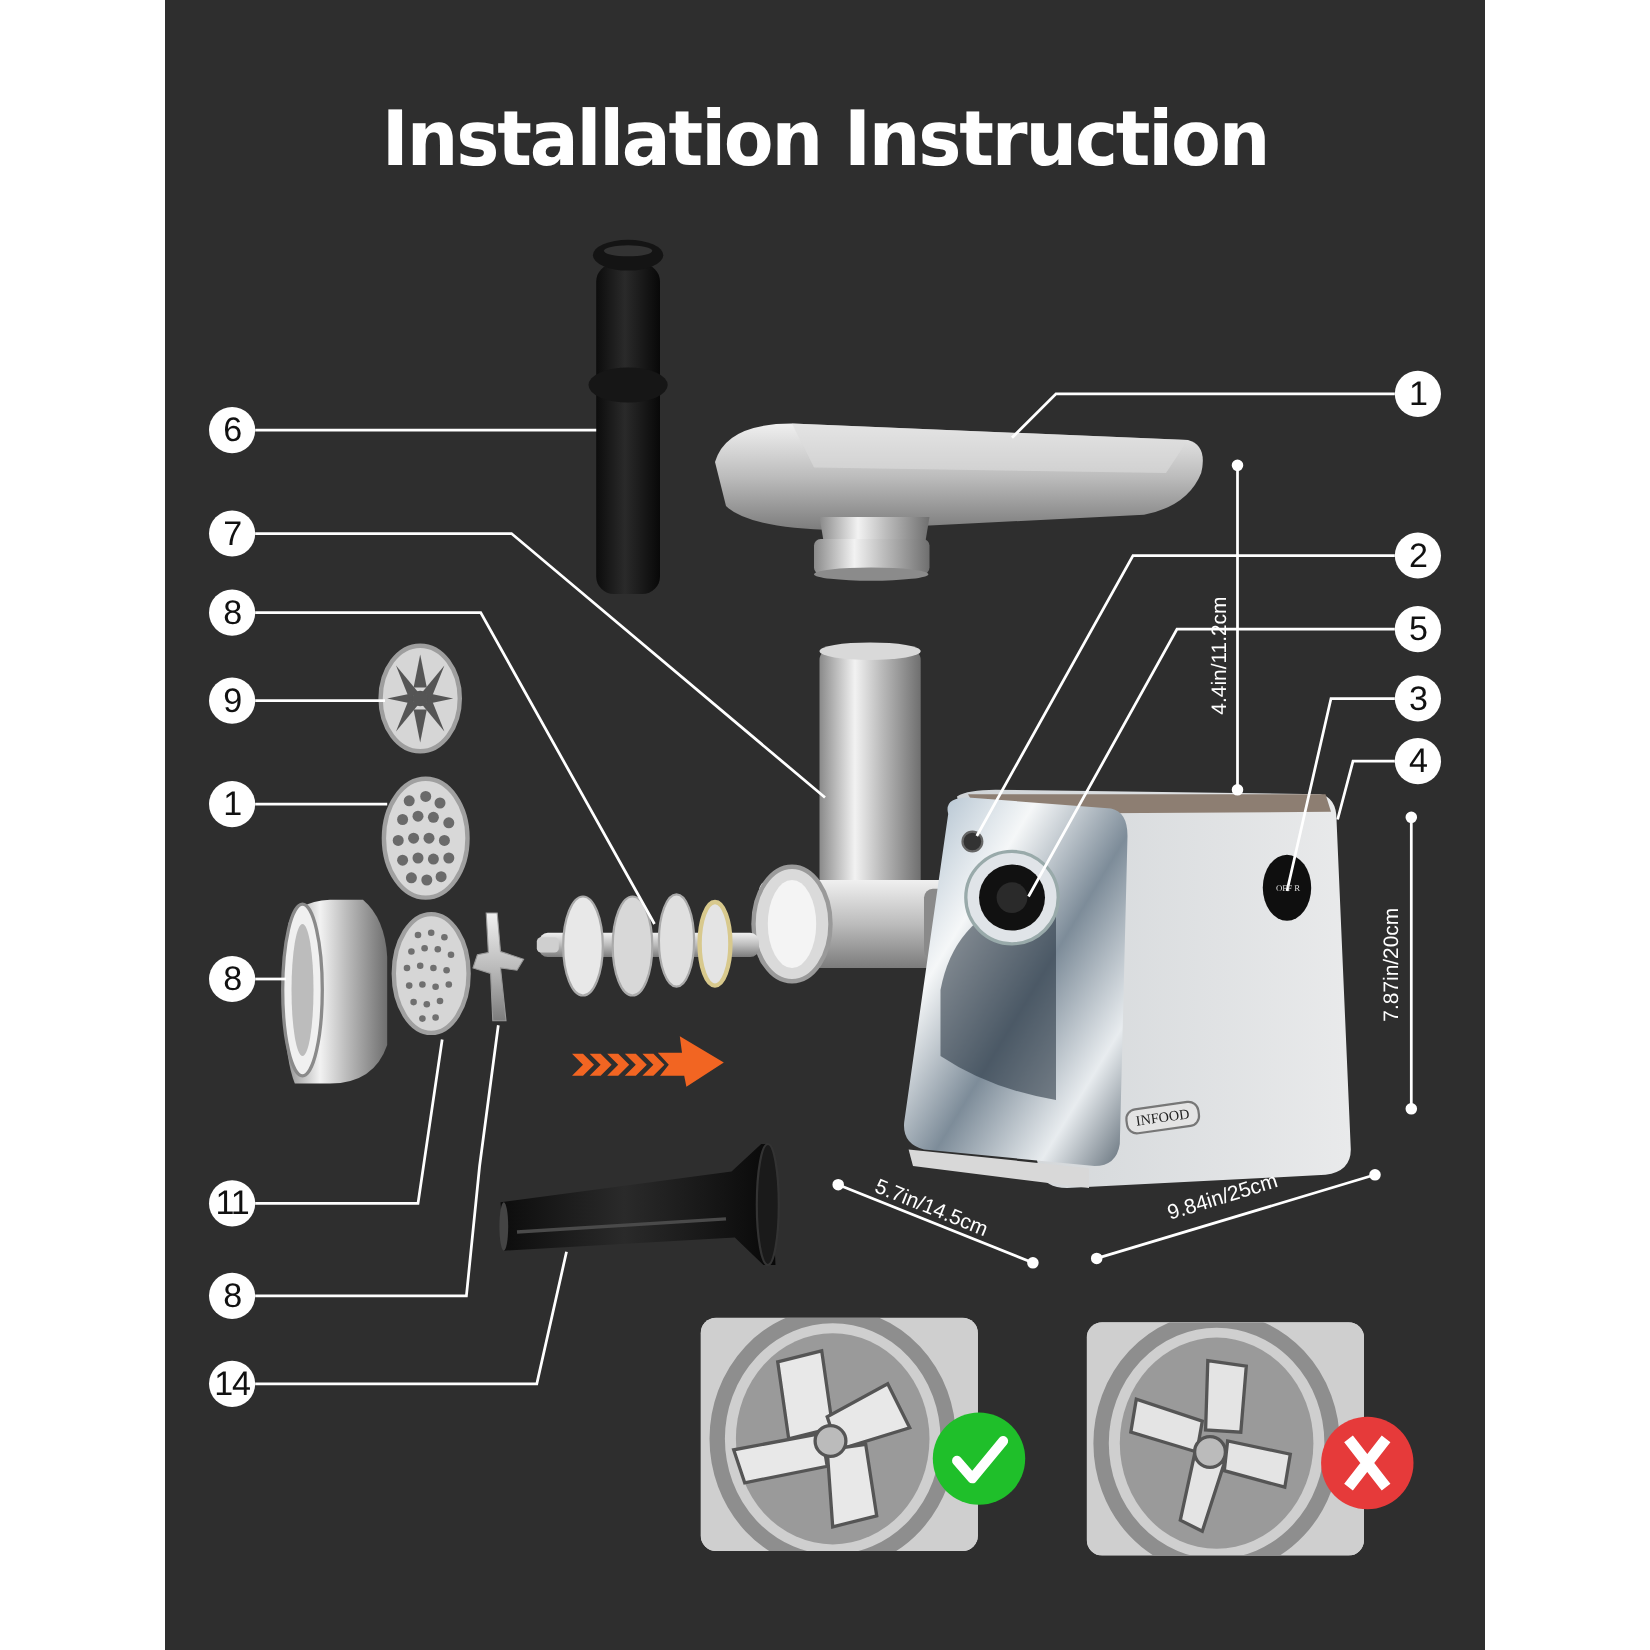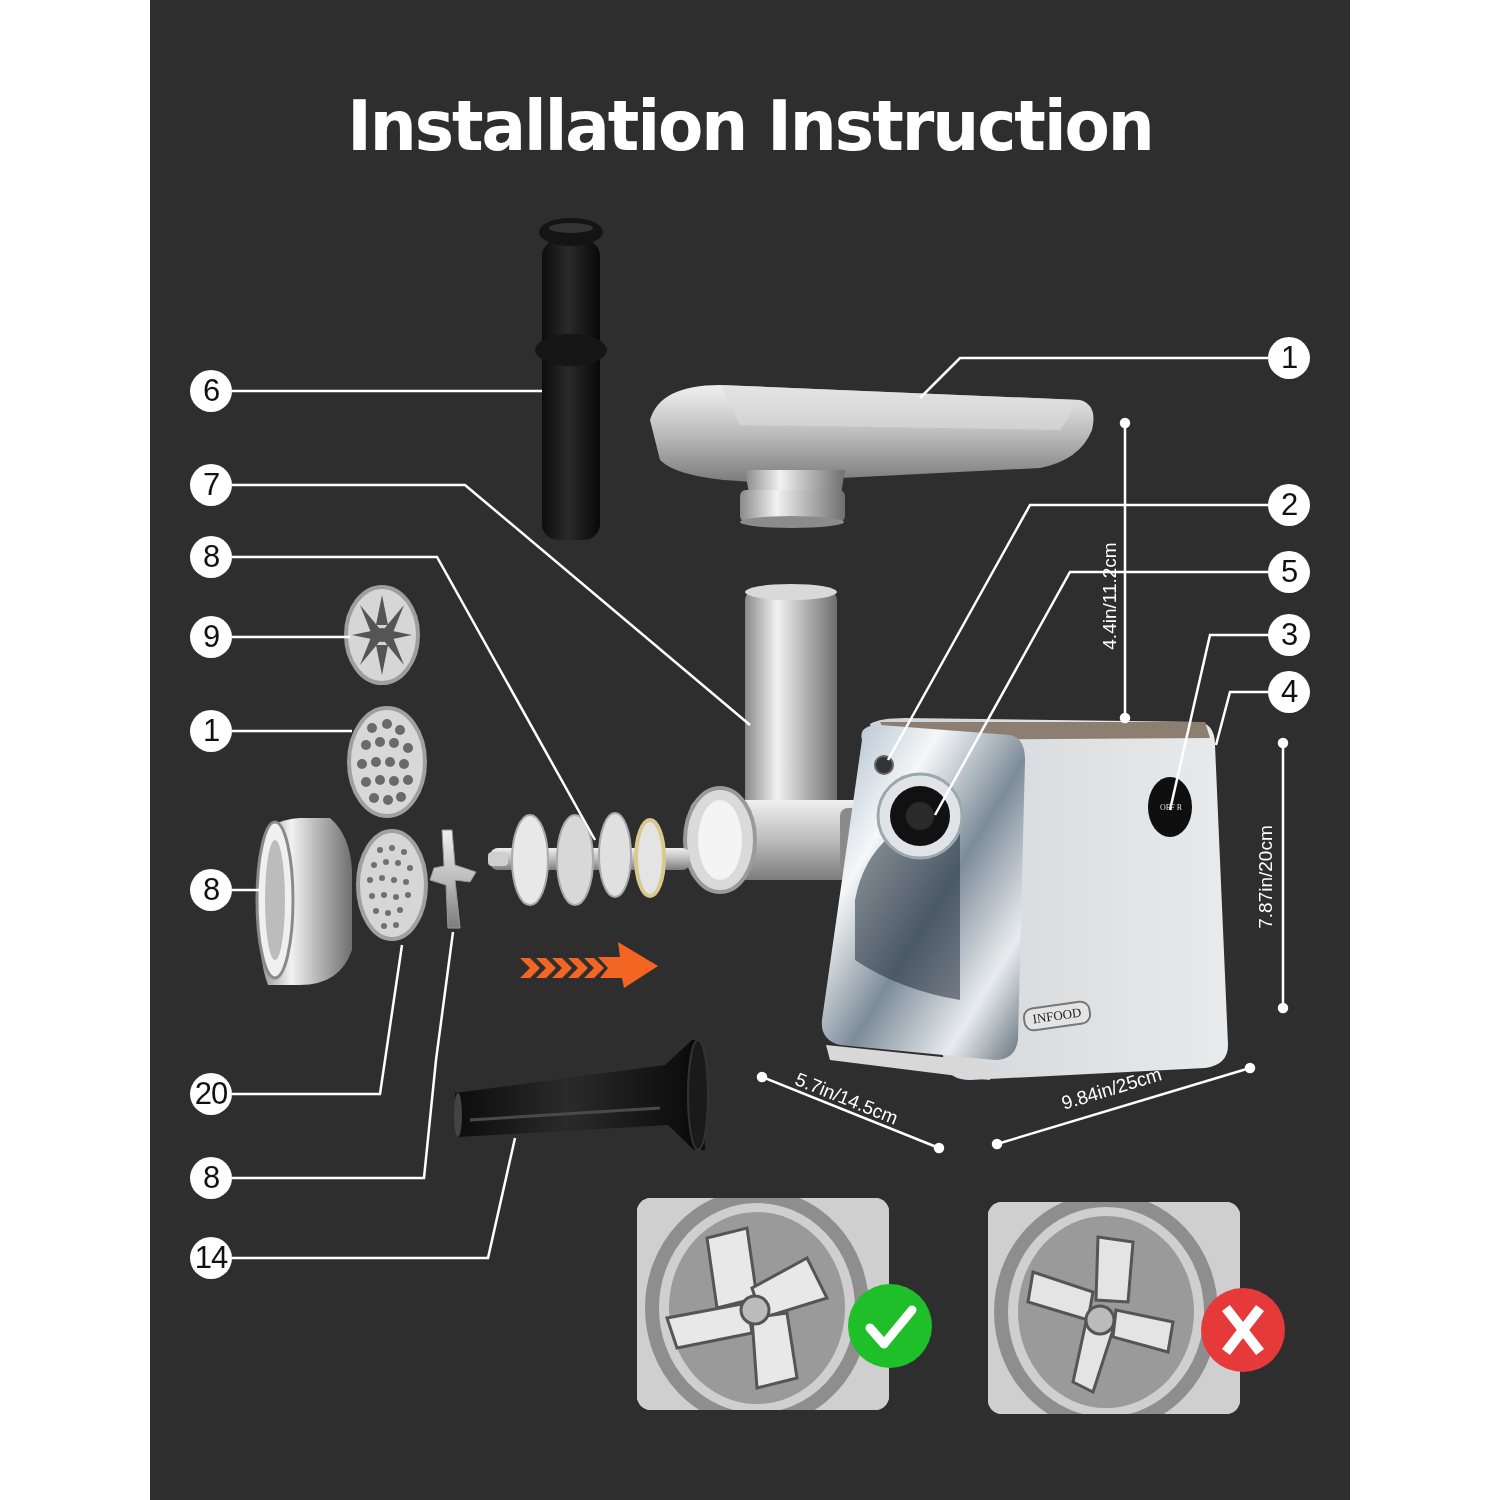--- a/index.html
+++ b/index.html
@@ -244,21 +244,21 @@
 <div class="callout" style="left:1268px; top:551px;">5</div>
 <div class="callout" style="left:1268px; top:614px;">3</div>
 <div class="callout" style="left:1268px; top:671px;">4</div>
 
 <div class="callout" style="left:190px; top:370px;">6</div>
 <div class="callout" style="left:190px; top:464px;">7</div>
 <div class="callout" style="left:190px; top:536px;">8</div>
 <div class="callout" style="left:190px; top:616px;">9</div>
 <div class="callout" style="left:190px; top:710px;">1</div>
 <div class="callout" style="left:190px; top:869px;">8</div>
-<div class="callout" style="left:190px; top:1073px;">20</div>
+<div class="callout" style="left:190px; top:1073px;">11</div>
 <div class="callout" style="left:190px; top:1157px;">8</div>
 <div class="callout" style="left:190px; top:1237px;">14</div>
 
 <div class="dim" style="left:1056px; top:585px; transform: rotate(-90deg);">4.4in/11.2cm</div>
 <div class="dim" style="left:1214px; top:866px; transform: rotate(-90deg);">7.87in/20cm</div>
 <div class="dim" style="left:792px; top:1088px; transform: rotate(22deg);">5.7in/14.5cm</div>
 <div class="dim" style="left:1060px; top:1078px; transform: rotate(-17deg);">9.84in/25cm</div>
 
 <div class="compare" style="left:637px; top:1198px;">
   <svg width="252" height="212" viewBox="0 0 252 212">

